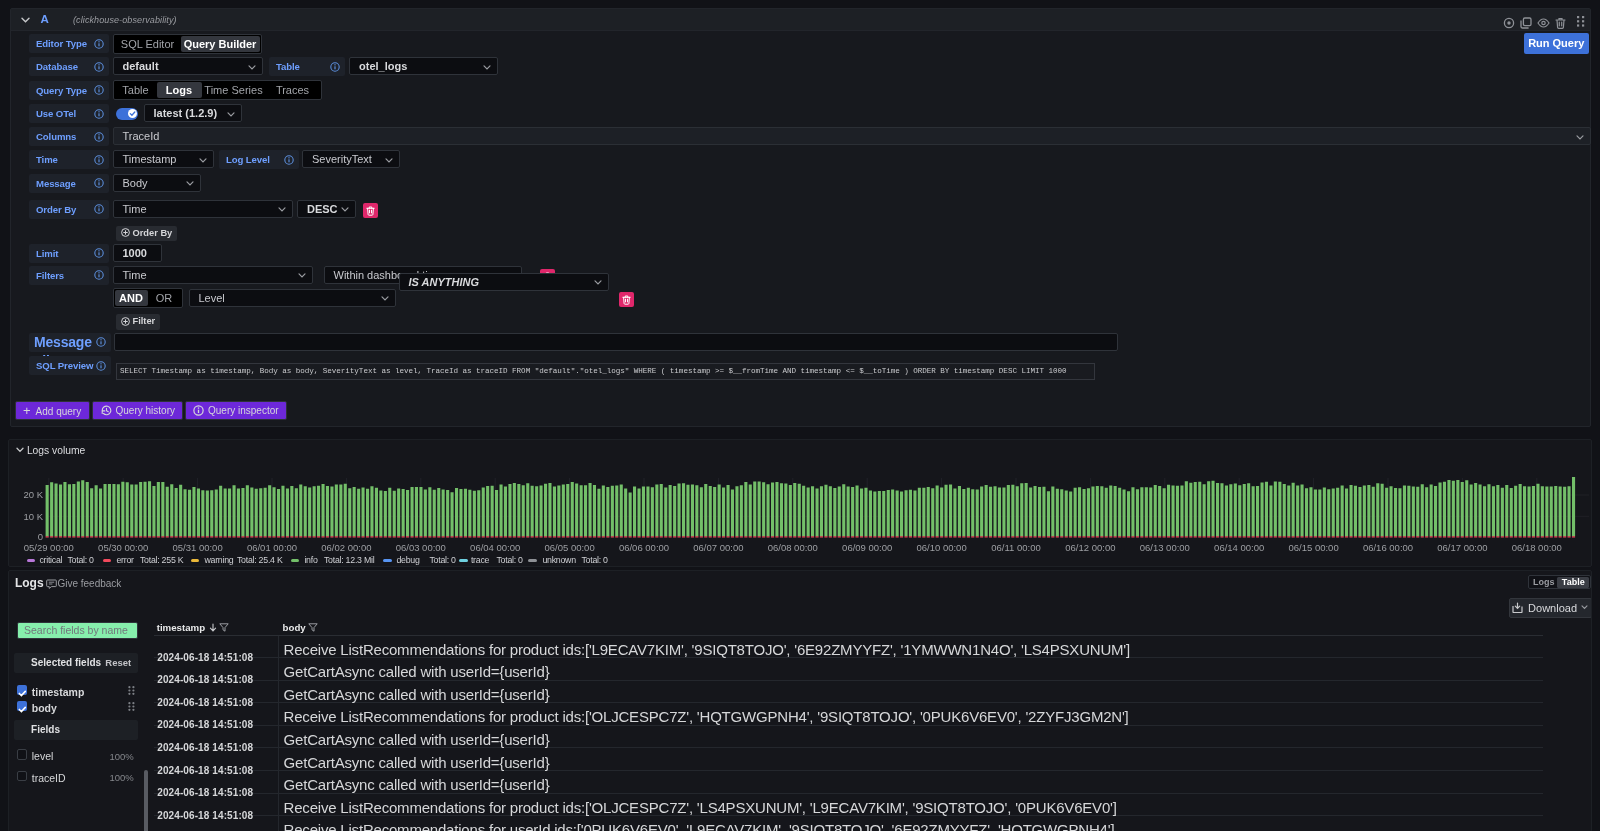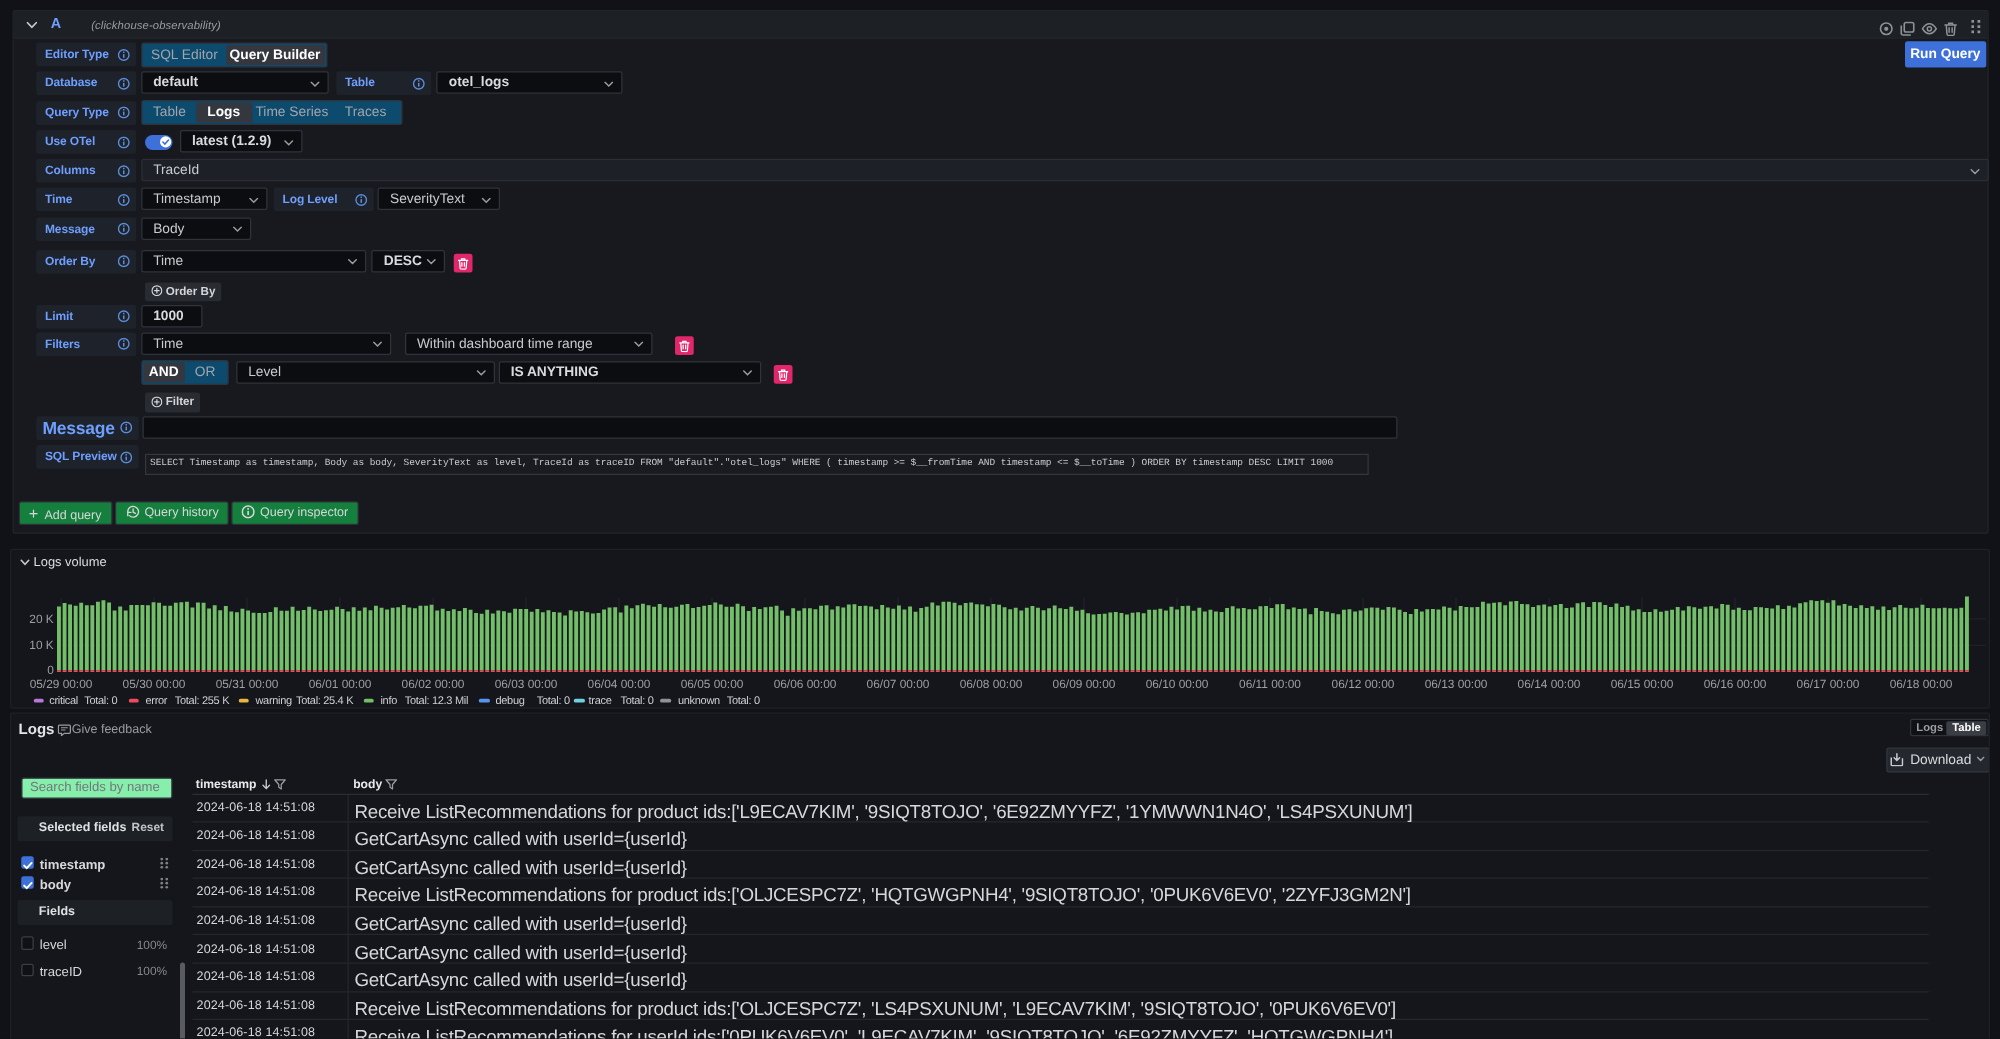--- a/index.html
+++ b/index.html
@@ -6,26 +6,26 @@
 .abs{position:absolute}
 
 #qpanel{position:absolute;left:9.5px;top:7.5px;width:1581px;height:419.5px;background:#17191e;border:1px solid #22252b;border-radius:2px}
 #qhead{position:absolute;left:0;top:0;width:100%;height:22.5px;background:#1d2025;border-bottom:1px solid #22252b}
 .lbl{position:absolute;height:19px;background:#1e222a;border-radius:2px;color:#6e9fff;font-size:9.6px;font-weight:700;line-height:19px;padding-left:7px;letter-spacing:-0.1px}
 .lbl .inf{position:absolute;right:5px;top:4.5px}
 .lbl.sm{font-size:14px;padding-left:5px;letter-spacing:-0.2px}
 .sel{position:absolute;height:18px;background:#0c0d11;border:1px solid #2f333a;border-radius:2px;color:#c9cacf;font-size:11px;line-height:16.5px;padding-left:9px;white-space:nowrap}
 .sel.b{font-weight:700;color:#d9dadd}
 .sel .chv{position:absolute;right:6px;top:6.5px}
-.rgroup{position:absolute;height:20px;background:#0c4a6e;border:1px solid #2f333a;border-radius:2px;display:flex;padding:1px}
+.rgroup{position:absolute;height:20px;background:#000000;border:1px solid #2f333a;border-radius:2px;display:flex;padding:1px}
 .rgroup .opt{height:16px;margin:0;color:#a2a4a9;font-size:11px;line-height:16px;text-align:center;border-radius:2px}
 .rgroup .opt.on{background:#34373e;color:#fff;font-weight:700}
 .trash{position:absolute;width:15px;height:15px;background:#e0276b;border-radius:2px;display:flex;align-items:center;justify-content:center}
 .gbtn{position:absolute;height:15.5px;background:#282b31;border-radius:2px;color:#d5d6d9;font-size:9.3px;font-weight:700;line-height:15.5px;padding:0 4.5px;white-space:nowrap}
-.bbtn{position:absolute;height:18.5px;background:#15803d;border:1px solid #2e3138;border-radius:2px;color:#d5d6d9;font-size:10px;font-weight:500;line-height:17px;padding:0 7.5px;white-space:nowrap}
+.bbtn{position:absolute;height:18.5px;background:#6d28d9;border:1px solid #2e3138;border-radius:2px;color:#d5d6d9;font-size:10px;font-weight:500;line-height:17px;padding:0 7.5px;white-space:nowrap}
 #runq{position:absolute;right:1px;top:24.5px;width:64.5px;height:21px;background:#3d71d9;border-radius:2px;color:#fff;font-size:11px;font-weight:700;text-align:center;line-height:21px}
 .toggle{position:absolute;width:22px;height:11.5px;background:#3d71d9;border-radius:6px}
 .toggle .knob{position:absolute;right:1.2px;top:1.2px;width:9.1px;height:9.1px;background:#fff;border-radius:50%}
 #sqlbox{position:absolute;left:105.5px;top:354px;width:979px;height:17.5px;background:#191b20;border:1px solid #33363d;color:#c9cacd;font-family:"Liberation Mono",monospace;font-size:7.6px;letter-spacing:-0.05px;line-height:15px;padding-left:3px;white-space:nowrap;overflow:hidden}
 
 #vpanel{position:absolute;left:8.4px;top:438.7px;width:1583.2px;height:128.8px;background:#15161b;border:1px solid #1d2025;border-radius:2px}
 #vtitle{position:absolute;left:17.5px;top:5px;color:#dcdde0;font-size:10.3px;font-weight:400}
 .ldash{position:absolute;top:5px;width:8.5px;height:3px;border-radius:1.5px}
 .lname{position:absolute;top:1px;color:#cfd0d4;font-size:8.8px;letter-spacing:-0.25px;white-space:nowrap}
 .ltot{position:absolute;top:1px;color:#cfd0d4;font-size:8.8px;letter-spacing:-0.25px;white-space:nowrap}
@@ -46,21 +46,21 @@
 .fname{position:absolute;left:22.4px;color:#d7d8da;font-size:10.5px;font-weight:700;white-space:nowrap}
 .fname.r{font-weight:400}
 .pct{position:absolute;color:#85878c;font-size:9.5px;right:1455px}
 .drag{position:absolute;left:119px;width:7px;height:9px}
 #sscroll{position:absolute;left:134.2px;top:199.5px;width:4px;height:70px;background:#585b62;border-radius:2px}
 #thead-ts{position:absolute;left:147.3px;top:51.5px;color:#e8e9ea;font-size:9.7px;font-weight:700}
 #thead-body{position:absolute;left:273.2px;top:51.5px;color:#e8e9ea;font-size:9.7px;font-weight:700}
 #theadline{position:absolute;left:144.9px;top:64.5px;width:1388.3px;height:1px;background:#2a2d33}
 #vdiv{position:absolute;left:268.9px;top:65px;width:1px;height:197px;background:#24272d}
 .trow{position:absolute;left:144.9px;width:1388.3px;height:22.6px;border-bottom:1px solid #24272d}
-.tts{position:absolute;left:3px;top:5px;color:#d6d7d9;font-size:10px;font-weight:400;white-space:nowrap;letter-spacing:0.1px}
+.tts{position:absolute;left:3px;top:16px;color:#d6d7d9;font-size:10px;font-weight:700;white-space:nowrap;letter-spacing:0.1px}
 .tbody{position:absolute;left:129.3px;top:5px;color:#d6d7d9;font-size:15px;font-weight:500;white-space:nowrap;letter-spacing:-0.2px}
 </style></head>
 <body>
 <div id="canvas">
 
 <div id="qpanel">
   <div id="qhead">
     <svg class="abs" style="left:10.5px;top:8px" width="9" height="6" viewBox="0 0 9 6">
           <path d="M1 1.2 4.5 4.8 8 1.2" stroke="#c6c7ca" stroke-width="1.4" fill="none" stroke-linecap="round"></path>
         </svg>
@@ -218,21 +218,21 @@
           <path d="M.8 2.3h7.4M3.2 2.3V1h2.6v1.3M1.6 2.3l.5 6.2a.8.8 0 0 0 .8.7h3.2a.8.8 0 0 0 .8-.7l.5-6.2M3.5 4.1v2.8M5.5 4.1v2.8" stroke="#fff" stroke-width="1" fill="none" stroke-linecap="round"></path>
         </svg>
       </div>
       <div class="rgroup" style="left:102px;top:279.5px">
         <div class="opt on" style="width:33px">AND</div>
         <div class="opt" style="width:33px">OR</div>
       </div>
       <div class="sel" style="left:178px;top:280px;width:207px;">Level<svg class="chv" width="8" height="5" viewBox="0 0 8 5">
           <path d="M1 .8 4 3.8 7 .8" stroke="#9a9ca1" stroke-width="1.2" fill="none" stroke-linecap="round"></path>
         </svg></div>
-      <div class="sel b" style="left:388px;top:280px;width:210px;">IS ANYTHING<svg class="chv" width="8" height="5" viewBox="0 0 8 5">
+      <div class="sel b" style="left:388px;top:264px;width:210px;font-style:italic;">IS ANYTHING<svg class="chv" width="8" height="5" viewBox="0 0 8 5">
           <path d="M1 .8 4 3.8 7 .8" stroke="#9a9ca1" stroke-width="1.2" fill="none" stroke-linecap="round"></path>
         </svg></div>
       <div class="trash" style="left:608px;top:283.5px">
         <svg width="9" height="10" viewBox="0 0 9 10">
           <path d="M.8 2.3h7.4M3.2 2.3V1h2.6v1.3M1.6 2.3l.5 6.2a.8.8 0 0 0 .8.7h3.2a.8.8 0 0 0 .8-.7l.5-6.2M3.5 4.1v2.8M5.5 4.1v2.8" stroke="#fff" stroke-width="1" fill="none" stroke-linecap="round"></path>
         </svg>
       </div>
       <div class="gbtn" style="left:105.5px;top:305.5px"><svg width="9" height="9" viewBox="0 0 9 9" style="vertical-align:-1.5px;margin-right:3px">
           <circle cx="4.5" cy="4.5" r="3.9" stroke="#d5d6d9" stroke-width="1" fill="none"></circle>
           <path d="M4.5 2.7v3.6M2.7 4.5h3.6" stroke="#d5d6d9" stroke-width="1" stroke-linecap="round"></path>

